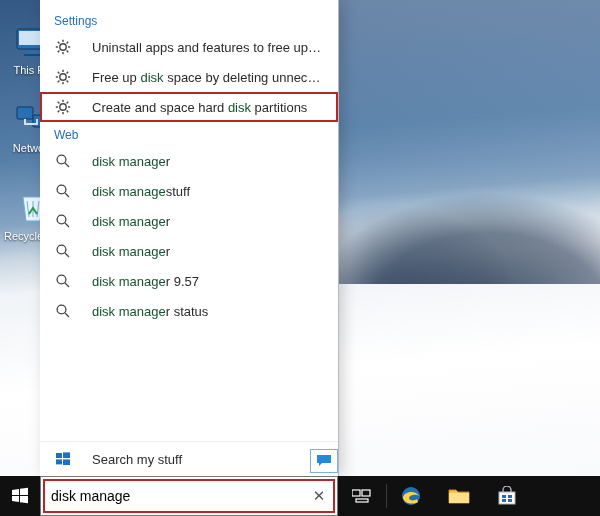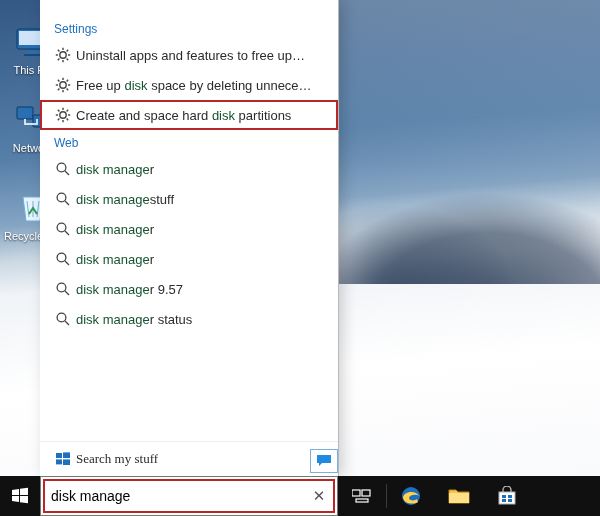--- a/index.html
+++ b/index.html
@@ -62,31 +62,31 @@
     left:40px; bottom:40px;
     width:298px;
     top:0;
     background:#ffffff;
     border-right:1px solid #b9b9b9;
     box-shadow: 4px 0 14px rgba(0,0,0,0.18);
     display:flex; flex-direction:column;
   }
   .panel .scroll-area{
     flex:1 1 auto; overflow:hidden;
-    padding-top:16px;
+    padding-top:8px;
   }
   .section-header{
     padding:6px 14px 4px;
     color:#1f6fbf; font-size:12px;
   }
   .result{
     display:flex; align-items:center;
     height:30px;
     padding:0 14px;
-    gap:4px;
+    gap:20px;
     white-space:nowrap;
     overflow:hidden;
     text-overflow:ellipsis;
     color:#2b2b2b;
     cursor:default;
   }
   .result .ic{
     width:18px; height:18px; flex:0 0 18px;
     display:flex; align-items:center; justify-content:center;
     color:#424242;
@@ -97,21 +97,21 @@
   .result .txt .hl{ color:#14532d; }
   .result.highlighted{
     outline:2px solid #b82626;
     outline-offset:-2px;
   }
 
   .panel-bottom{
     flex:0 0 auto;
     border-top:1px solid #eeeeee;
   }
-  .panel-bottom .result{ height:34px;font-family:Liberation Serif, serif; }
+  .panel-bottom .result{ height:34px; }
 
   
   .search-row{
     position:absolute;
     left:40px; bottom:0; height:40px; width:298px;
     background:#ffffff;
     border:1px solid #767676;
     box-sizing:border-box;
     display:flex; align-items:center;
     padding:0 4px 0 8px;

